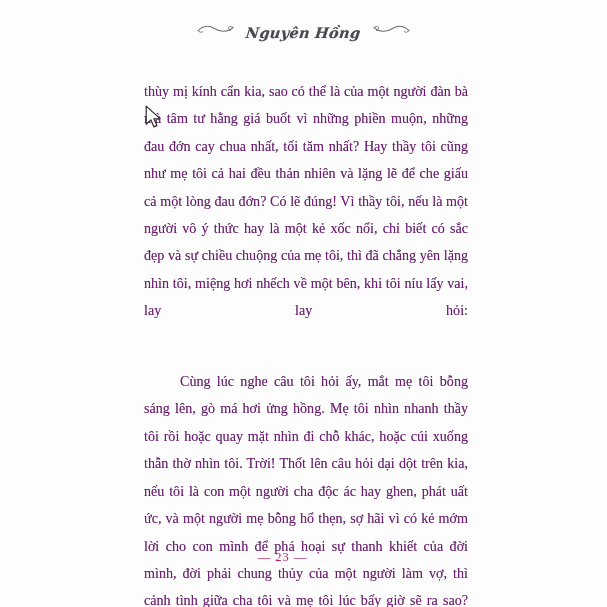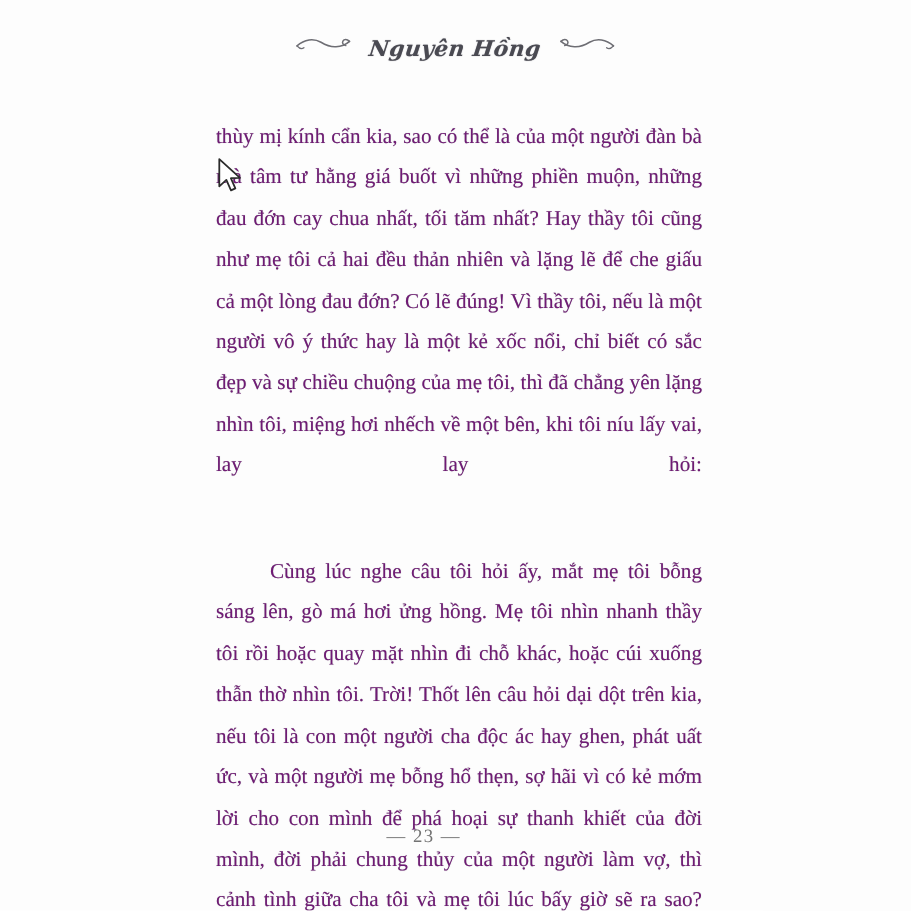--- a/index.html
+++ b/index.html
@@ -89,21 +89,21 @@
   }
 
   
   .folio {
     position: absolute;
     left: 0;
     top: 550px;
     width: 565px;
     text-align: center;
     font-size: 12.5px;
-    color: #737373;
+    color: #be185d;
     letter-spacing: 1px;
     font-family: "Liberation Serif", "DejaVu Serif", serif;
   }
 
   
   .cursor {
     position: absolute;
     left: 145px;
     top: 105px;
     width: 18px;

